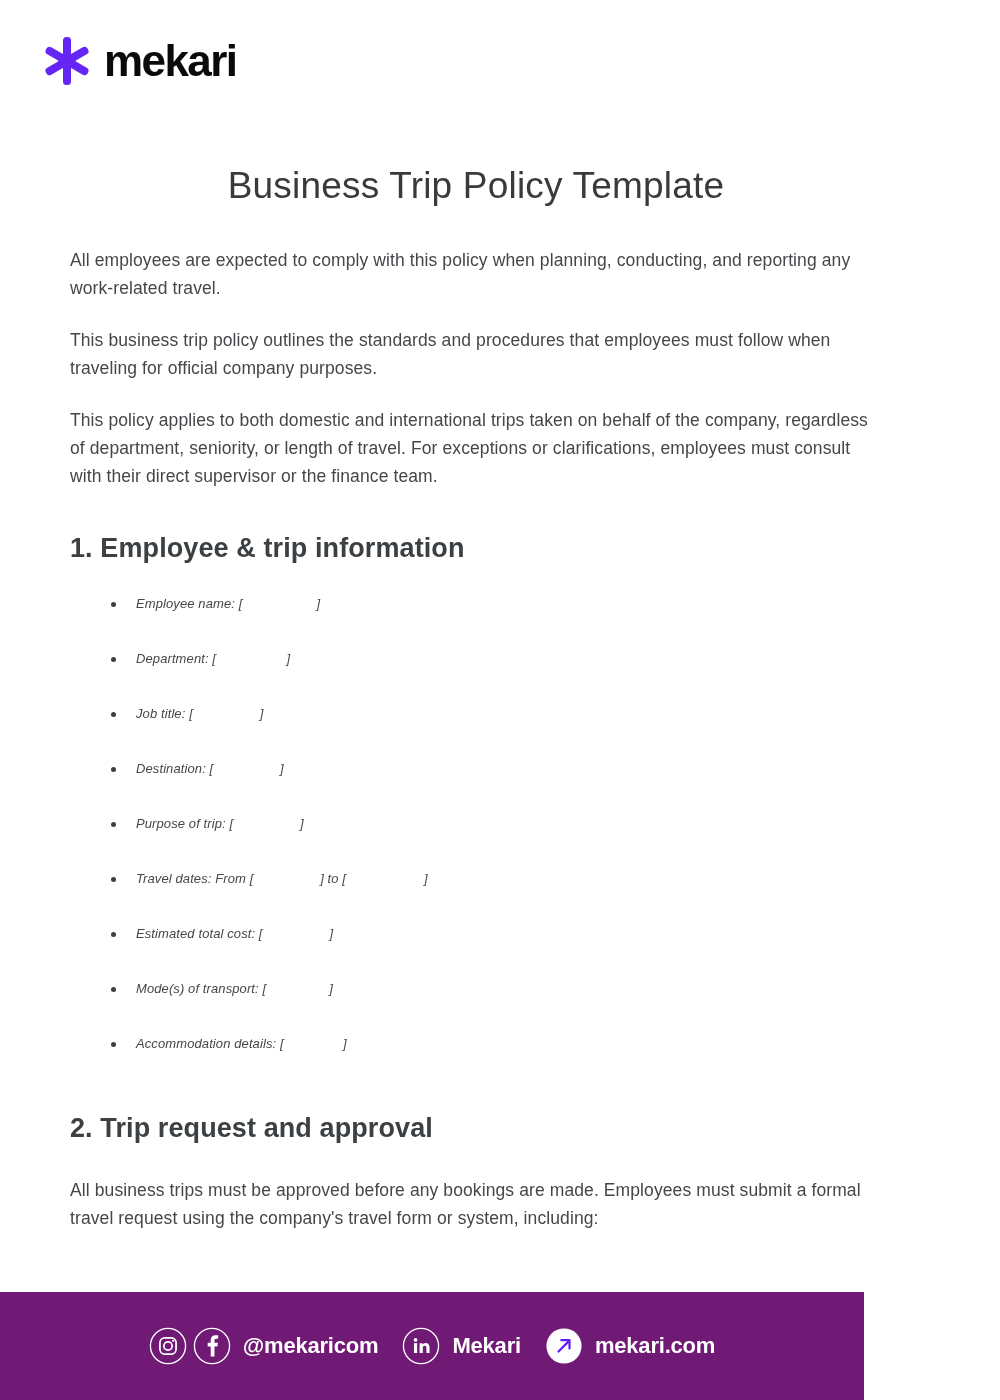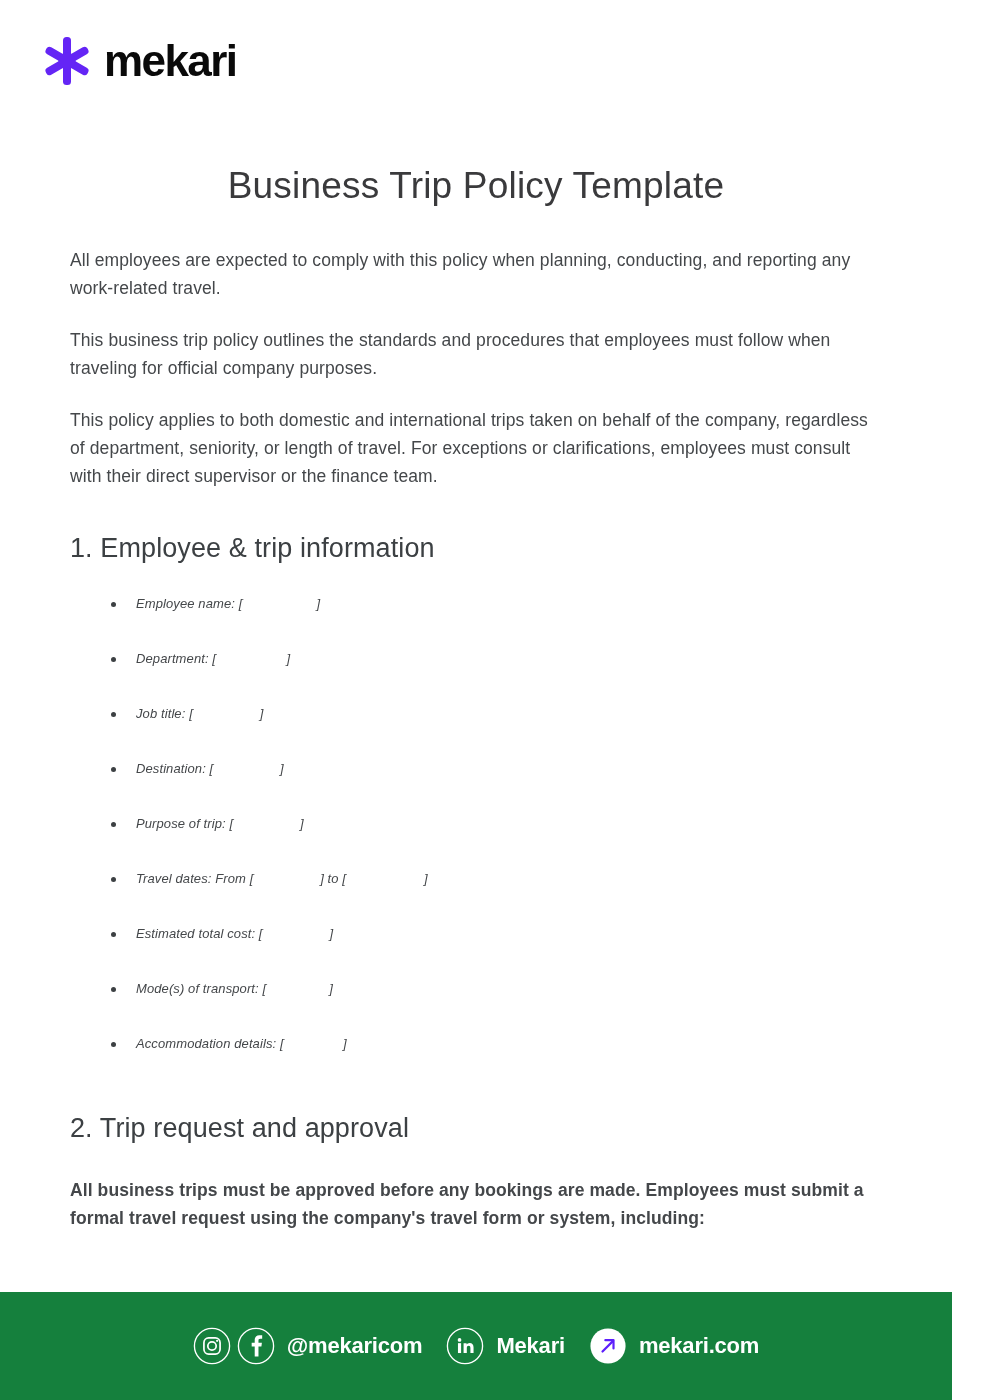--- a/index.html
+++ b/index.html
@@ -56,25 +56,25 @@
     line-height: 1.2;
   }
 
   .para {
     font-size: 17.5px;
     line-height: 28px;
     color: #44474a;
     margin: 0 0 24px 0;
     letter-spacing: 0.1px;
   }
-  .para.tight { margin-bottom: 30px; font-weight: bold; }
+  .para.tight { margin-bottom: 30px; }
 
   .sec-heading {
     font-size: 27px;
-    font-weight: normal;
+    font-weight: bold;
     color: #3c4043;
     margin: 42px 0 26px 0;
     letter-spacing: 0.1px;
     line-height: 1.25;
   }
   .sec-heading.second { margin-top: 56px; margin-bottom: 30px; }
 
   .lead {
     font-size: 17.5px;
     line-height: 28px;
@@ -107,23 +107,23 @@
     height: 5px;
     border-radius: 50%;
     background: #3c4043;
   }
 
   
   .footer {
     position: absolute;
     left: 0;
     bottom: 0;
-    width: 952px;
+    width: 864px;
     height: 108px;
-    background: #15803d;
+    background: #701a75;
     display: flex;
     align-items: center;
     justify-content: center;
     gap: 0;
   }
   .footer-inner {
     display: flex;
     align-items: center;
   }
   .fi-icon {

